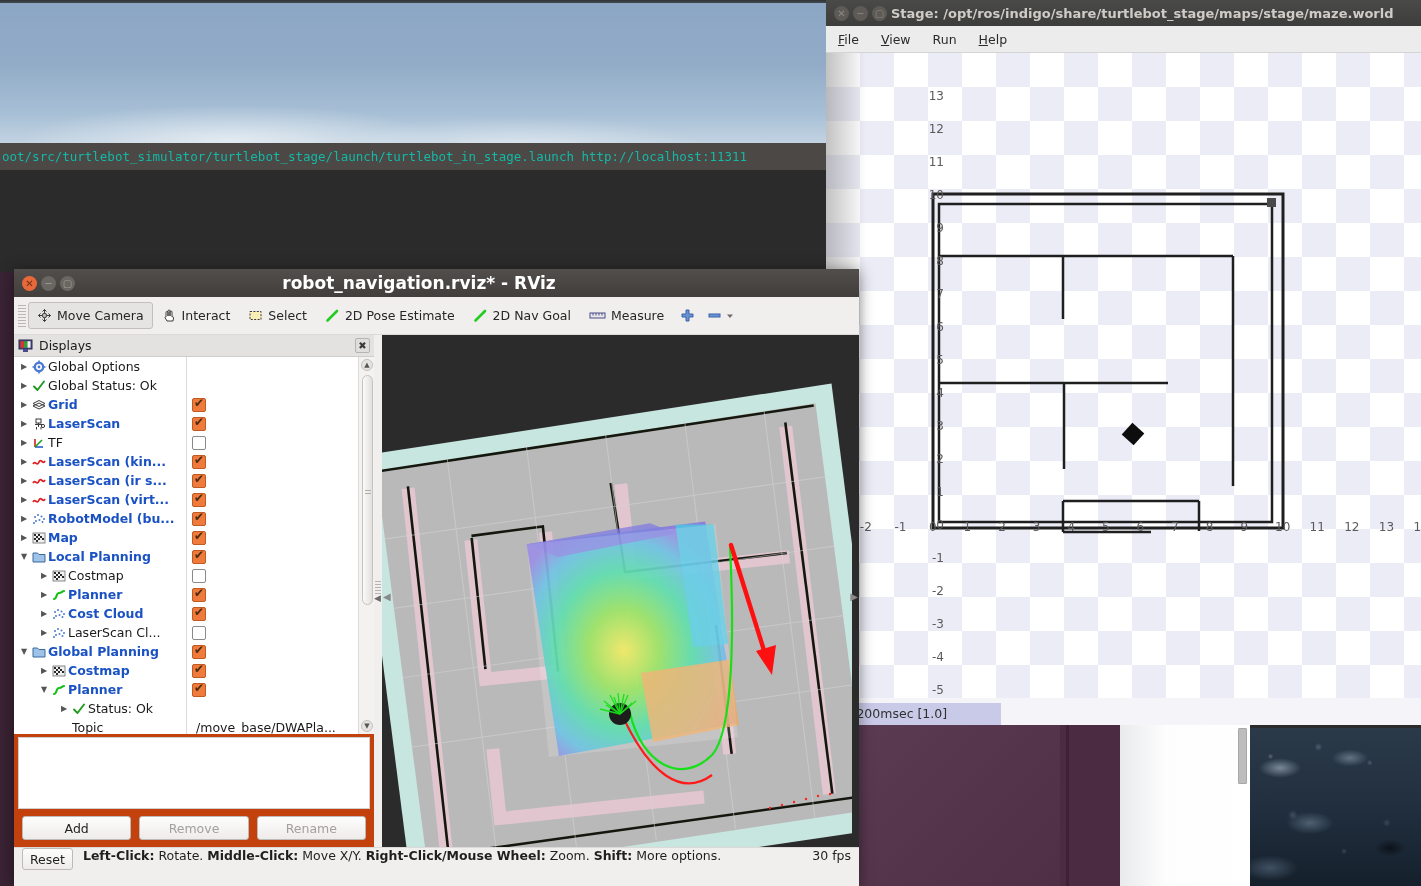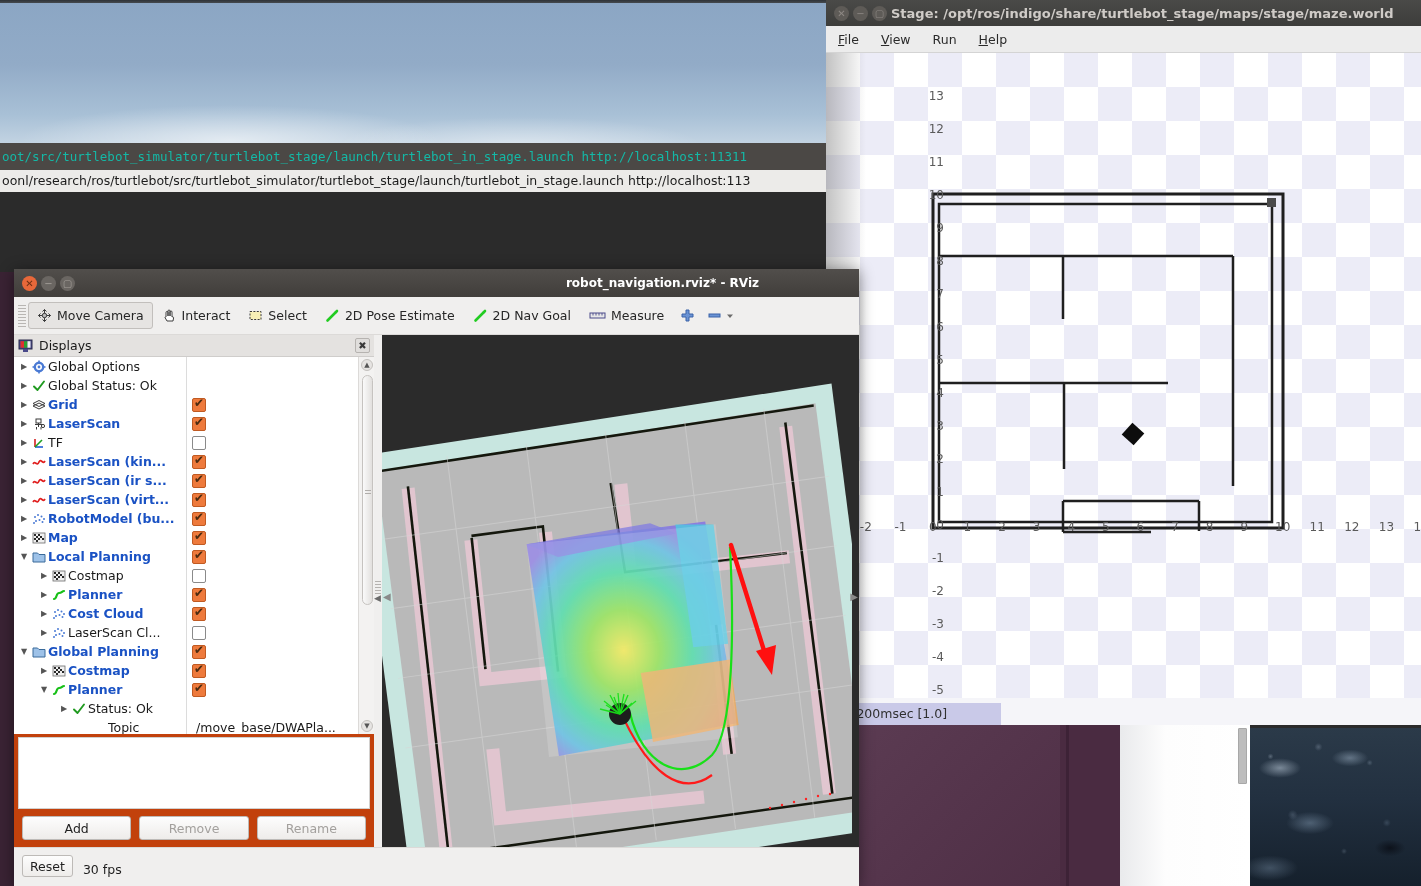--- a/index.html
+++ b/index.html
@@ -156,22 +156,22 @@
     position: absolute; left: 14px; top: 269px; width: 845px; height: 617px;
     background: #f0efee; box-shadow: 0 2px 14px rgba(0,0,0,.45);
   }
   .rviz-title {
     height: 28px; background: linear-gradient(180deg,#514e4b,#413e3b);
     display: flex; align-items: center; padding-left: 8px;
   }
   .rviz-title .wc.close { background: #e8683a; color: #6d2f12; }
   .rviz-title .wc.dim  { background: #6a6662; color: #a5a09b; }
   .rviz-title-text {
-    flex: 1; color: #ffffff; font-size: 12px; font-weight: bold;
-    text-align: right; padding-right: 100px; white-space: nowrap;
+    flex: 1; color: #ffffff; font-size: 17px; font-weight: bold;
+    text-align: center; padding-right: 100px; white-space: nowrap;
   }
   .rviz-toolbar {
     height: 38px; background: #f0efee; display: flex; align-items: center;
     padding-left: 4px; gap: 0px; border-bottom: 1px solid #dcdad8;
   }
   .tb-grip { width: 8px; height: 22px; margin-right: 2px;
     background: repeating-linear-gradient(180deg,#b9b6b3 0 1px, transparent 1px 3px); }
   .tb-btn {
     display: flex; align-items: center; gap: 5px; height: 27px;
     padding: 0 8px; font-size: 12.5px; color: #262626; white-space: nowrap;
@@ -261,39 +261,38 @@
 
   
   .view3d { flex: 1; position: relative; background: #2b2b2b; overflow: hidden; }
   .view3d .arrow-l, .view3d .arrow-r {
     position: absolute; top: 50%; font-size: 10px; color: #8a8a8a;
   }
 
   
   .rviz-status {
     height: 30px; background: #f0efee; border-top: 1px solid #dcdad8;
-    display: flex; align-items: flex-end; padding: 0 8px; gap: 10px;
+    display: flex; align-items: flex-start; padding: 0 8px; gap: 10px;
   }
   .reset-btn {
     height: 22px; padding: 0 7px; border: 1px solid #bdbab7; border-radius: 3px;
     background: linear-gradient(180deg,#fdfdfd,#eeecea);
     font-size: 12.5px; color: #1f1f1f; display: flex; align-items: center;
   }
   .hint { font-size: 12.5px; color: #1f1f1f; flex: 1; }
   .hint b { font-weight: bold; }
   .fps { font-size: 12.5px; color: #1f1f1f; }
 </style>
 </head>
 <body>
 
 <div id="root">
 
   <div class="desk-sky"></div>
   <div class="term-bar1">oot/src/turtlebot_simulator/turtlebot_stage/launch/turtlebot_in_stage.launch http://localhost:11311</div>
-  <div class="term-bar2">oonl/research/ros/turtlebot/src/turtlebot_simulator/turtlebot_stage/launch/turtlebot_in_stage.launch http://localhost:113</div>
   <div class="desk-dark-bottom"></div>
 
   <div class="bg-purple-win"></div>
   <div class="bg-purple-win2"></div>
   <div class="bg-white-win"></div>
   <div class="bg-white-scroll"></div>
   <div class="bg-photo"></div>
 
   <div class="stage-win">
     <div class="stage-title">
@@ -764,21 +763,21 @@
               </div>
               <div class="trow" style="padding-left: 44px;">
                 <span class="twig">▶</span>
                 <span class="ticon">
                   <svg class="ico-svg" width="14" height="14" viewBox="0 0 14 14">
                     <path d="M2 7.5 L5.5 11 L12 2.5" fill="none" stroke="#1f9a1f" stroke-width="1.9" stroke-linecap="round" stroke-linejoin="round"></path>
                   </svg>
                 </span>
                 <span class="tlabel">Status: Ok</span>
               </div>
-              <div class="trow" style="padding-left: 64px;">
+              <div class="trow" style="padding-left: 28px;">
                 <span class="twig"></span>
                 <span class="ticon"></span>
                 <span class="tlabel">Topic</span>
                 <span class="tval">/move_base/DWAPla...</span>
               </div>
             </div>
           <div class="tree-scroll">
             <div class="ts-arrow up">▲</div>
             <div class="ts-thumb"></div>
             <div class="ts-arrow down">▼</div>
@@ -908,16 +907,17 @@
             </g>
           </g>
         </svg>
         <div class="arrow-l" style="left:1px;">◀</div>
         <div class="arrow-r" style="right:1px;">▶</div>
       </div>
     </div>
 
     <div class="rviz-status">
       <div class="reset-btn">Reset</div>
+      <div class="hint" id="hint"><b>Left-Click:</b><span> Rotate. </span><b>Middle-Click:</b><span> Move X/Y. </span><b>Right-Click/Mouse Wheel:</b><span> Zoom. </span><b>Shift:</b><span> More options.</span></div>
       <div class="fps">30 fps</div>
     </div>
   </div>
 </div>
 
 </body></html>

